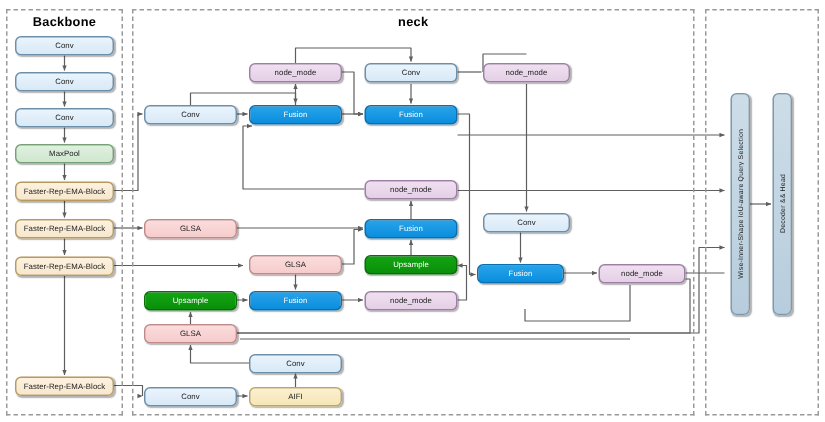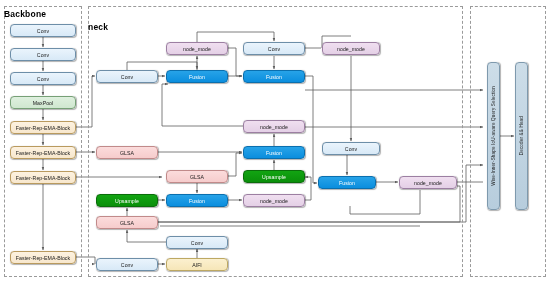--- a/index.html
+++ b/index.html
@@ -1,21 +1,21 @@
 <!DOCTYPE html>
 <html><head>
 <meta charset="utf-8">
 <style>
   html,body{margin:0;padding:0;background:#ffffff;}
   body{width:550px;height:281px;position:relative;overflow:hidden;
        font-family:"Liberation Sans",sans-serif;}
   #canvas{position:absolute;left:0;top:0;width:550px;height:281px;}
 
   .section{position:absolute;border:1px dashed #9a9a9a;box-sizing:border-box;background:transparent;}
-  .section-title{position:absolute;text-align:left;font-weight:bold;font-size:8.5px;
+  .section-title{position:absolute;text-align:center;font-weight:bold;font-size:8.5px;
                  color:#000;letter-spacing:.2px;white-space:nowrap;}
 
   .node{position:absolute;box-sizing:border-box;border:1px solid #6f6f6f;border-radius:4px;
         display:flex;align-items:center;justify-content:center;
         font-size:5.2px;color:#1a1a1a;white-space:nowrap;overflow:hidden;
         box-shadow:0.7px 0.7px 0.9px rgba(0,0,0,.30);letter-spacing:.05px;}
   .n-conv   {background:linear-gradient(#eaf4fc,#d8e9f7);border-color:#6d8ea8;}
   .n-maxpool{background:linear-gradient(#dff0df,#cfe7cf);border-color:#76a076;}
   .n-fema   {background:linear-gradient(#fdf2e0,#f7e7cd);border-color:#b99a5e;}
   .n-fusion {background:linear-gradient(#27a3e8,#0b8ede);border-color:#0a6fae;color:#ffffff;}
@@ -109,21 +109,21 @@
 
       <path class="edge" d="M500,136 L514,136" marker-end="url(#ah)"></path>
     </g>
   </svg>
 
   <div class="section" style="left:4px;top:6px;width:78px;height:271px;"></div>
   <div class="section" style="left:88px;top:6px;width:375px;height:271px;"></div>
   <div class="section" style="left:470px;top:6px;width:76px;height:271px;"></div>
 
   <div class="section-title" style="left:4px;top:9px;width:78px;">Backbone</div>
-  <div class="section-title" style="left:88px;top:22px;width:375px;">neck</div>
+  <div class="section-title" style="left:88px;top:9px;width:375px;">neck</div>
 
   <div class="node n-conv" style="left:10px;top:24px;width:66px;height:13px;">Conv</div>
   <div class="node n-conv" style="left:10px;top:48px;width:66px;height:13px;">Conv</div>
   <div class="node n-conv" style="left:10px;top:72px;width:66px;height:13px;">Conv</div>
   <div class="node n-maxpool" style="left:10px;top:96px;width:66px;height:13px;">MaxPool</div>
   <div class="node n-fema" style="left:10px;top:121px;width:66px;height:13px;">Faster-Rep-EMA-Block</div>
   <div class="node n-fema" style="left:10px;top:146px;width:66px;height:13px;">Faster-Rep-EMA-Block</div>
   <div class="node n-fema" style="left:10px;top:171px;width:66px;height:13px;">Faster-Rep-EMA-Block</div>
   <div class="node n-fema" style="left:10px;top:251px;width:66px;height:13px;">Faster-Rep-EMA-Block</div>
 

